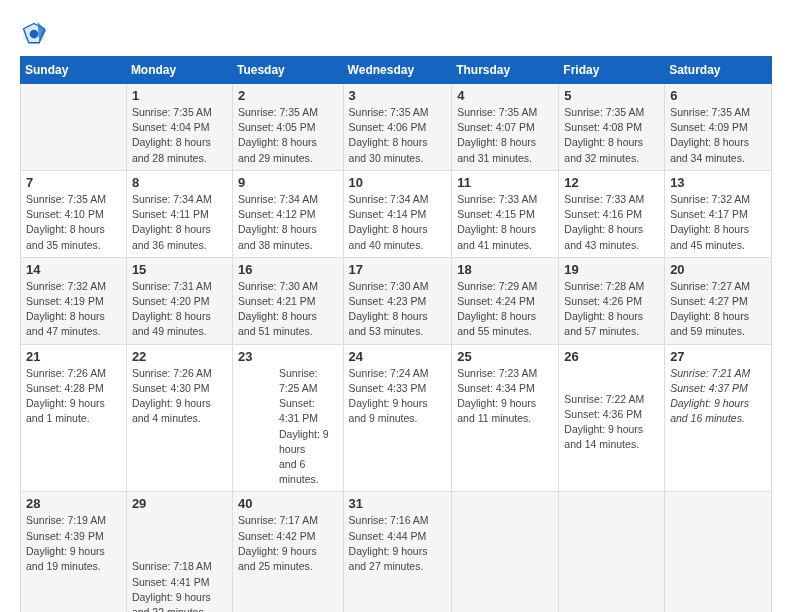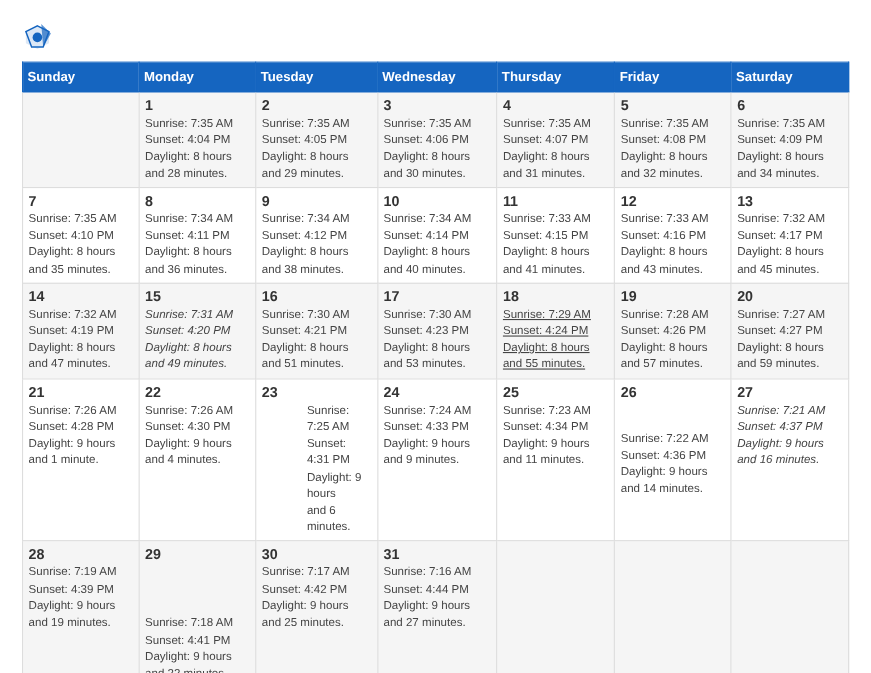--- a/index.html
+++ b/index.html
@@ -228,42 +228,42 @@
         <tr>
           <td>
             <span class="day-num">14</span>
             <div class="day-info" style="white-space: pre-line;">Sunrise: 7:32 AM
 Sunset: 4:19 PM
 Daylight: 8 hours
 and 47 minutes.</div>
           </td>
           <td>
             <span class="day-num">15</span>
-            <div class="day-info" style="white-space: pre-line; font-style: italic;">Sunrise: 7:31 AM
+            <div class="day-info" style="white-space: pre-line;">Sunrise: 7:31 AM
 Sunset: 4:20 PM
 Daylight: 8 hours
 and 49 minutes.</div>
           </td>
           <td>
             <span class="day-num">16</span>
             <div class="day-info" style="white-space: pre-line;">Sunrise: 7:30 AM
 Sunset: 4:21 PM
 Daylight: 8 hours
 and 51 minutes.</div>
           </td>
           <td>
             <span class="day-num">17</span>
             <div class="day-info" style="white-space: pre-line;">Sunrise: 7:30 AM
 Sunset: 4:23 PM
 Daylight: 8 hours
 and 53 minutes.</div>
           </td>
           <td>
             <span class="day-num">18</span>
-            <div class="day-info" style="white-space: pre-line; text-decoration: underline;">Sunrise: 7:29 AM
+            <div class="day-info" style="white-space: pre-line;">Sunrise: 7:29 AM
 Sunset: 4:24 PM
 Daylight: 8 hours
 and 55 minutes.</div>
           </td>
           <td>
             <span class="day-num">19</span>
             <div class="day-info" style="white-space: pre-line;">Sunrise: 7:28 AM
 Sunset: 4:26 PM
 Daylight: 8 hours
 and 57 minutes.</div>
@@ -336,21 +336,21 @@
 and 19 minutes.</div>
           </td>
           <td>
             <span class="day-num">29</span>
             <div class="day-info" style="white-space: pre-line; margin-top: 48px;">Sunrise: 7:18 AM
 Sunset: 4:41 PM
 Daylight: 9 hours
 and 22 minutes.</div>
           </td>
           <td>
-            <span class="day-num">30</span>
+            <span class="day-num">40</span>
             <div class="day-info" style="white-space: pre-line;">Sunrise: 7:17 AM
 Sunset: 4:42 PM
 Daylight: 9 hours
 and 25 minutes.</div>
           </td>
           <td>
             <span class="day-num">31</span>
             <div class="day-info" style="white-space: pre-line;">Sunrise: 7:16 AM
 Sunset: 4:44 PM
 Daylight: 9 hours

